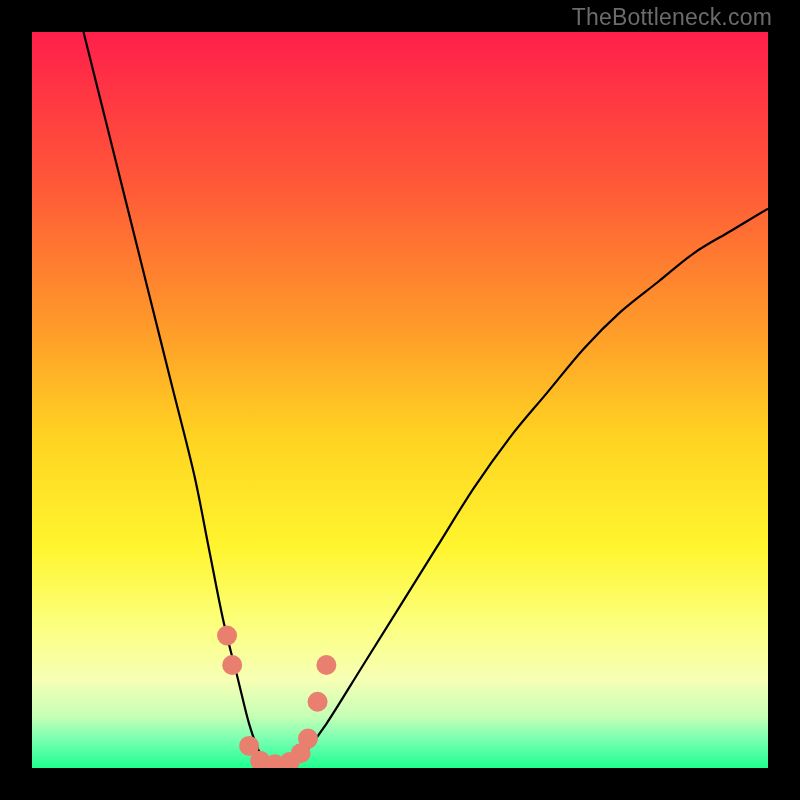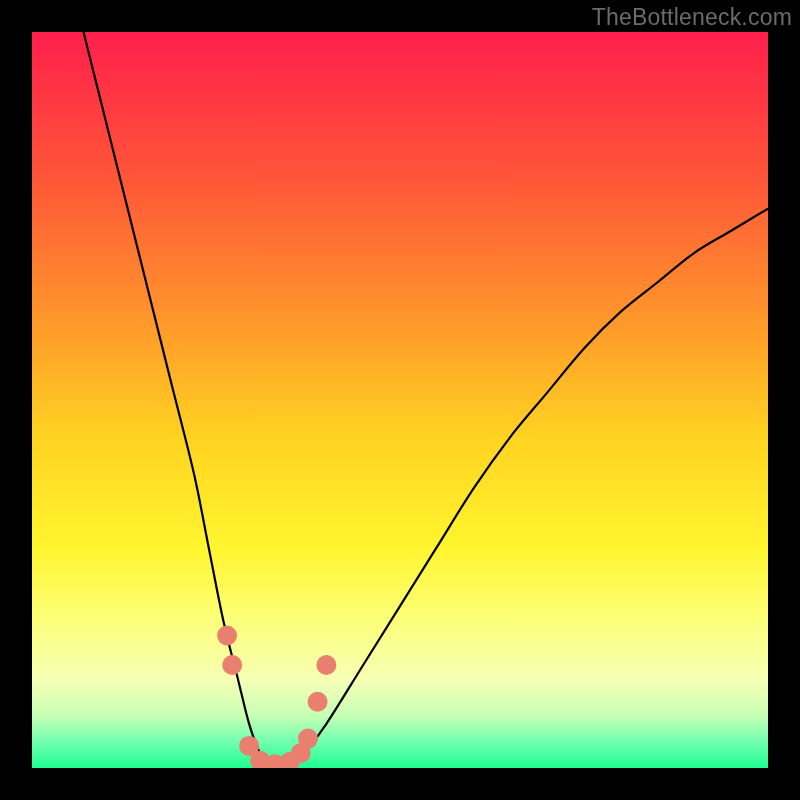--- a/index.html
+++ b/index.html
@@ -7,21 +7,21 @@
     padding: 0;
     width: 800px;
     height: 800px;
     background: #000;
     position: relative;
     font-family: Arial, Helvetica, sans-serif;
   }
   .watermark {
     position: absolute;
     top: 4px;
-    right: 8px;
+    right: 28px;
     color: #6b6b6b;
     font-size: 23px;
     font-weight: 400;
     z-index: 50;
     letter-spacing: 0.2px;
   }
   .plot-area {
     position: absolute;
     left: 32px;
     top: 32px;

